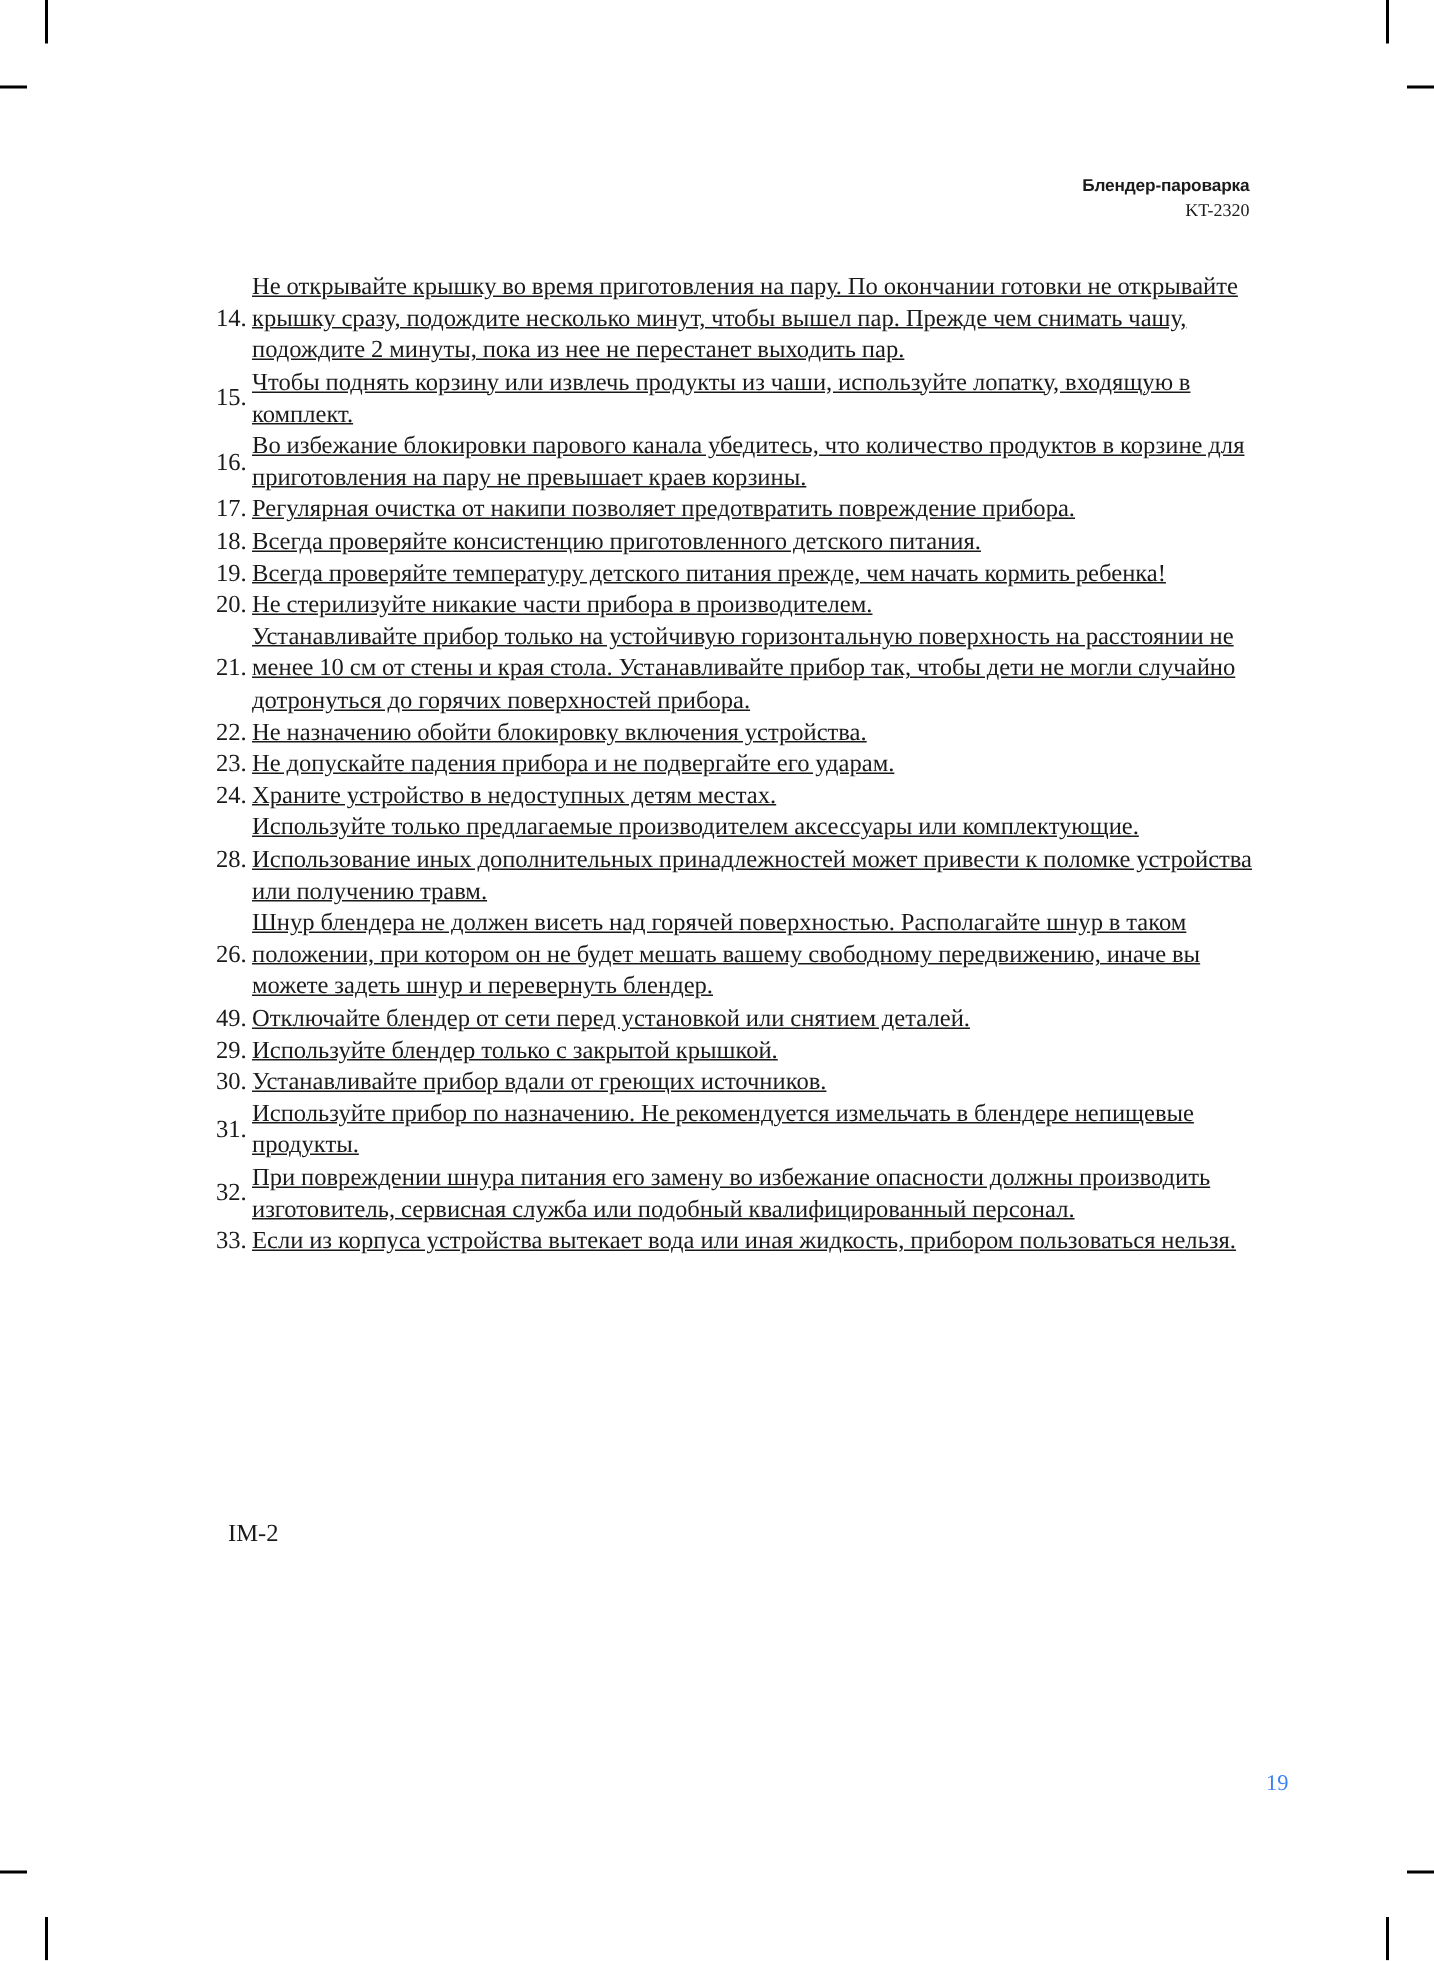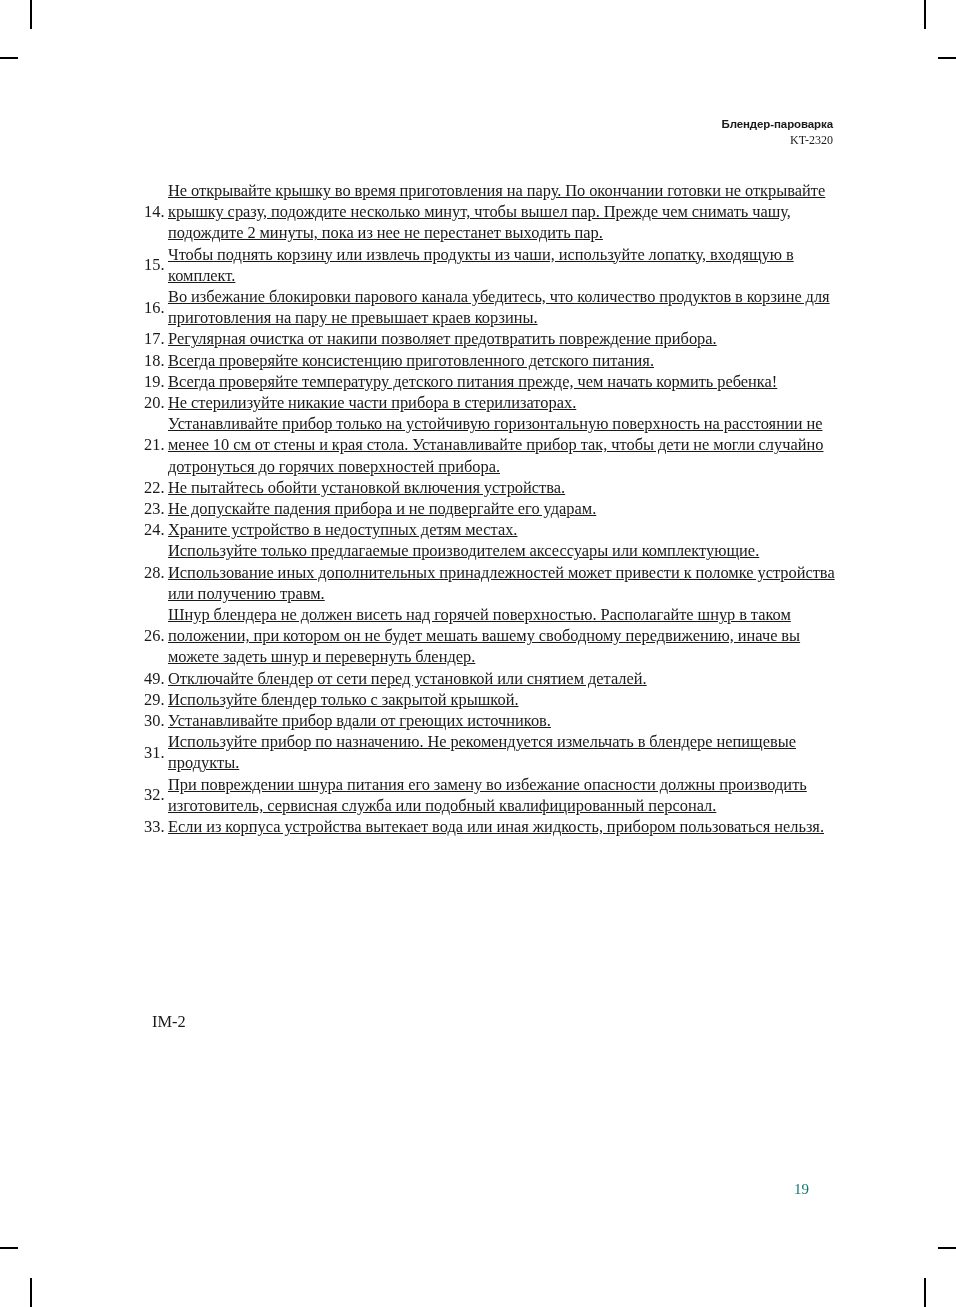--- a/index.html
+++ b/index.html
@@ -87,24 +87,24 @@
   
   .form-code {
     position: absolute;
     left: 152px;
     top: 1011px;
     font-size: 16.4px;
     line-height: 21px;
   }
   .page-number {
     position: absolute;
-    left: 794px;
+    left: 844px;
     top: 1181px;
     font-size: 15px;
-    color: #0f766e;
+    color: #3b82f6;
   }
 </style>
 </head>
 <body>
 
 <div class="page">
 
   <div class="crop crop-v crop-v-tl"></div>
   <div class="crop crop-v crop-v-tr"></div>
   <div class="crop crop-v crop-v-bl"></div>
@@ -139,29 +139,29 @@
       <div class="list-item">
         <div class="item-number">18.</div>
         <div class="item-text">Всегда проверяйте консистенцию приготовленного детского питания.</div>
       </div>
       <div class="list-item">
         <div class="item-number">19.</div>
         <div class="item-text">Всегда проверяйте температуру детского питания прежде, чем начать кормить ребенка!</div>
       </div>
       <div class="list-item">
         <div class="item-number">20.</div>
-        <div class="item-text">Не стерилизуйте никакие части прибора в стерилизаторах.</div>
+        <div class="item-text">Не стерилизуйте никакие части прибора в производителем.</div>
       </div>
       <div class="list-item">
         <div class="item-number">21.</div>
         <div class="item-text">Устанавливайте прибор только на устойчивую горизонтальную поверхность на расстоянии не менее 10 см от стены и края стола. Устанавливайте прибор так, чтобы дети не могли случайно дотронуться до горячих поверхностей прибора.</div>
       </div>
       <div class="list-item">
         <div class="item-number">22.</div>
-        <div class="item-text">Не пытайтесь обойти установкой включения устройства.</div>
+        <div class="item-text">Не назначению обойти блокировку включения устройства.</div>
       </div>
       <div class="list-item">
         <div class="item-number">23.</div>
         <div class="item-text">Не допускайте падения прибора и не подвергайте его ударам.</div>
       </div>
       <div class="list-item">
         <div class="item-number">24.</div>
         <div class="item-text">Храните устройство в недоступных детям местах.</div>
       </div>
       <div class="list-item">

